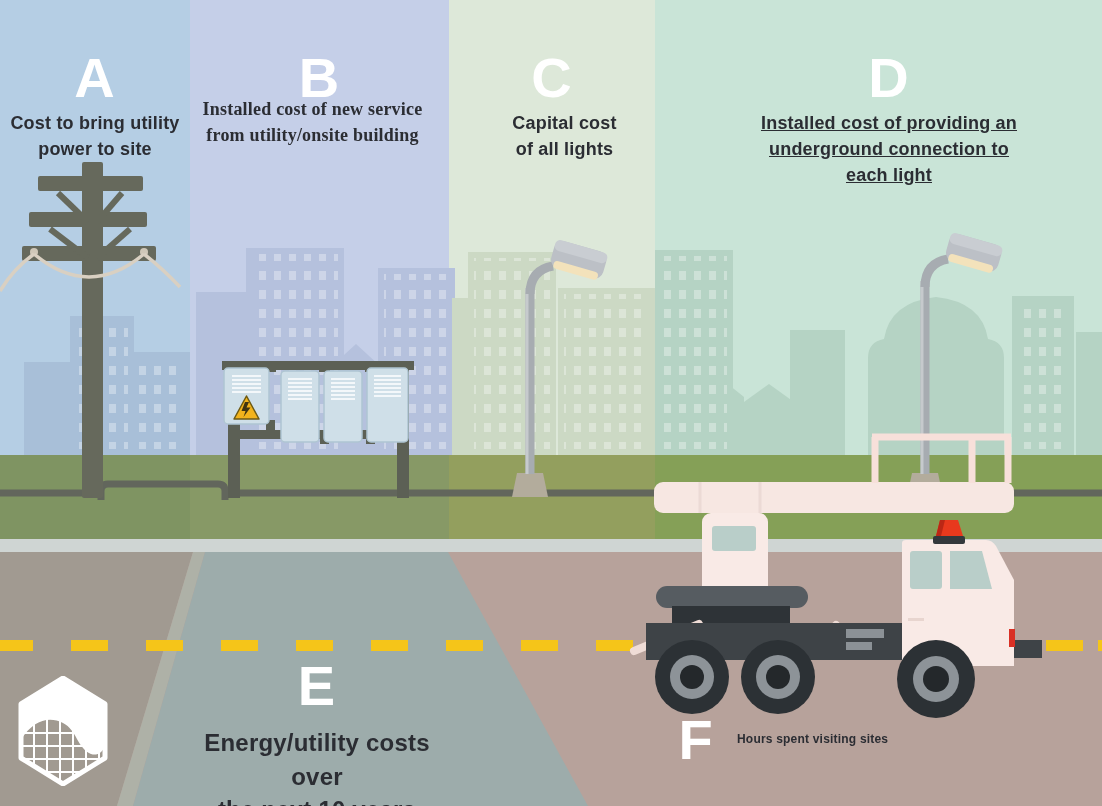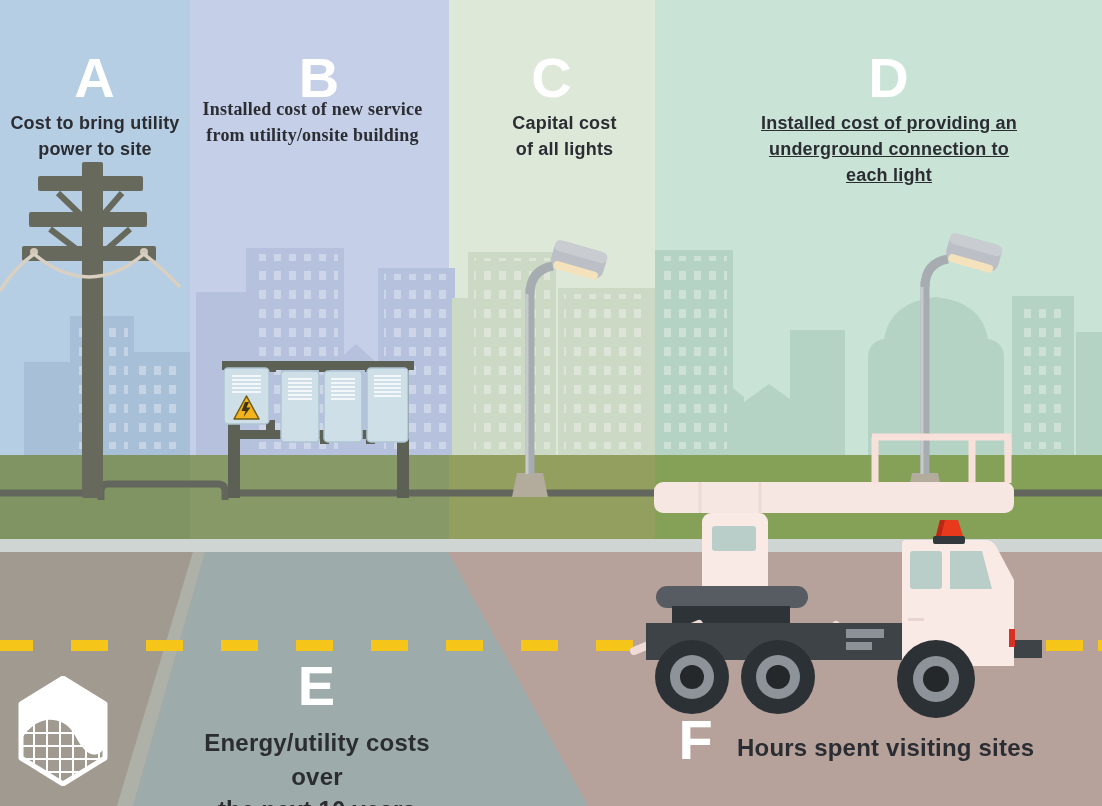--- a/index.html
+++ b/index.html
@@ -28,21 +28,21 @@
   svg{display:block;}
   .abs{position:absolute;}
   .section-label{
     position:absolute;color:#ffffff;font-size:56px;font-weight:700;
     text-align:center;line-height:1;letter-spacing:1px;
   }
   .section-desc{
     position:absolute;color:#2b2d33;font-size:18px;font-weight:700;line-height:1.45;
     text-align:center;white-space:pre-line;letter-spacing:.2px;
   }
-  .f-desc{font-size:24px;text-align:left;white-space:nowrap;}
+  .f-desc{font-size:12px;text-align:left;white-space:nowrap;}
   .e-desc{font-size:24px;line-height:1.4;}
 </style>
 </head>
 <body>
 
 <div class="stage">
 
   <div class="col col-a" style="background: rgb(181, 206, 228);"></div>
   <div class="col col-b" style="background: rgb(197, 207, 232);"></div>
   <div class="col col-c" style="background: rgb(221, 232, 217);"></div>

